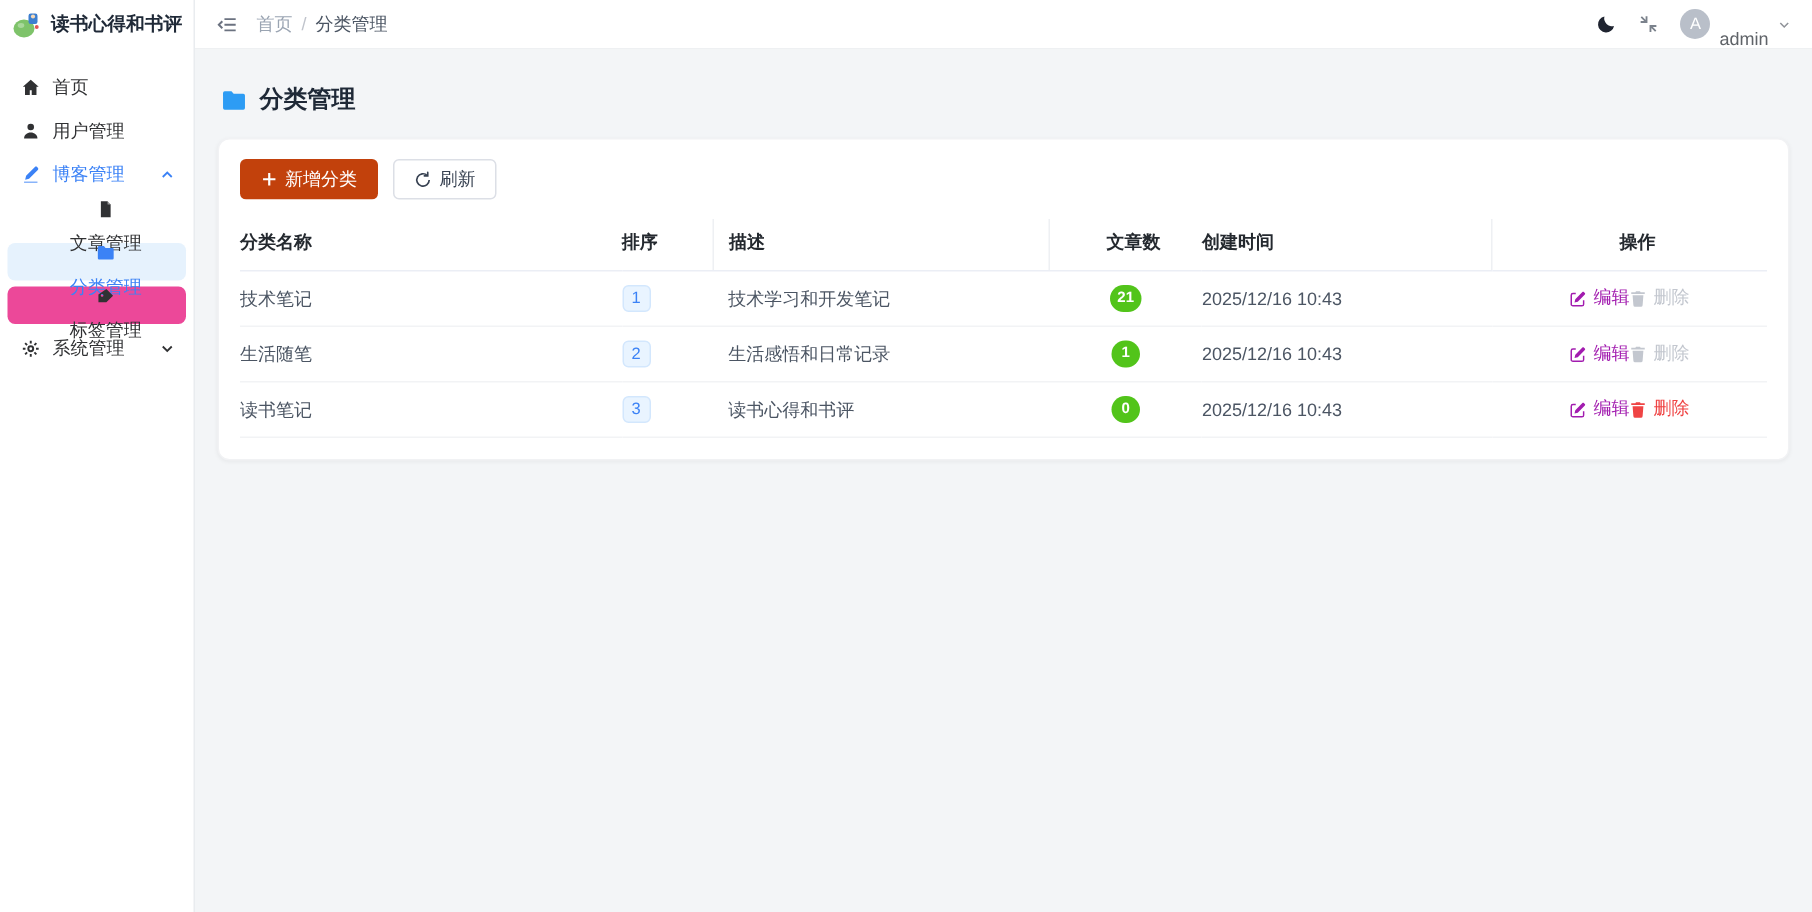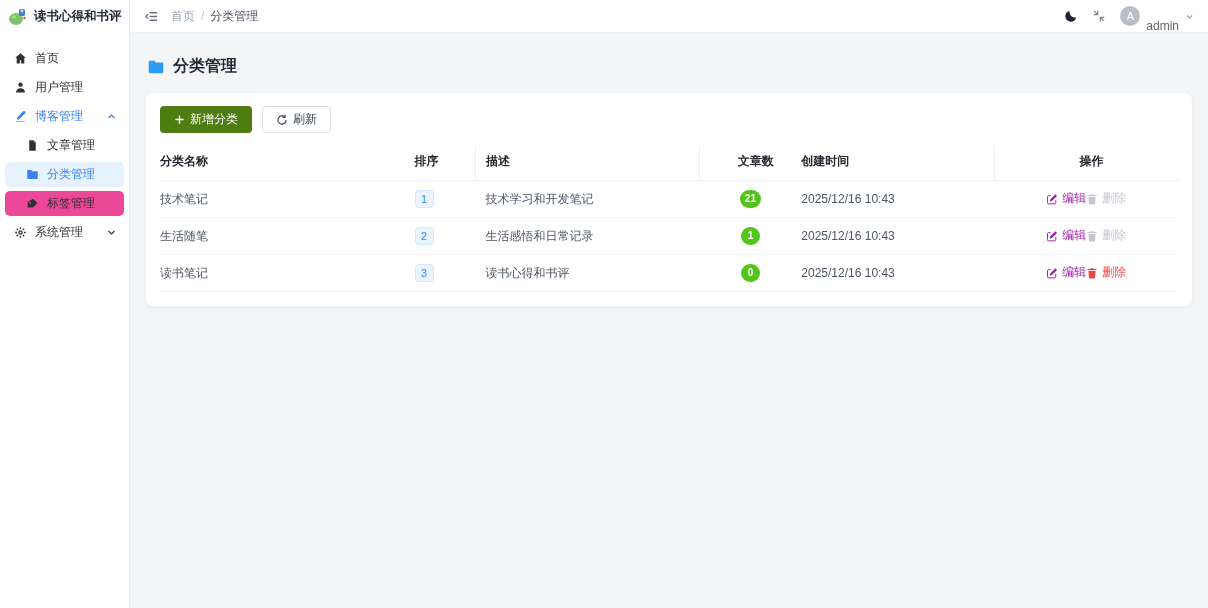--- a/index.html
+++ b/index.html
@@ -6,21 +6,21 @@
   html,body { width:1208px; height:608px; overflow:hidden; font-family:"Liberation Sans","DejaVu Sans",sans-serif; background:#f3f5f7; }
   .app { display:flex; width:1208px; height:608px; }
 
   
   .sidebar { width:130px; background:#fff; border-right:1px solid #e9ecef; flex-shrink:0; display:flex; flex-direction:column; }
   .logo-row { height:33px; display:flex; align-items:center; gap:6px; padding:0 8px; }
   .logo-title { font-size:12.5px; font-weight:bold; color:#1f2937; white-space:nowrap; }
   .menu { padding-top:9px; }
   .menu-item { height:25px; display:flex; align-items:center; gap:8px; padding:0 8px; margin:4px 5px; border-radius:5px; font-size:12px; color:#303133; cursor:pointer; white-space:nowrap; }
   .menu-item .mi-icon { display:inline-flex; width:14px; justify-content:center; color:#303133; }
-  .menu-item.sub { padding-left:20px; }
+  .menu-item.sub { padding-left:20px;flex-direction:column; }
   .menu-item.active { background:#e6f2fd; color:#3b82f6; }
   .menu-item.active .mi-icon { color:#3b82f6; }
   .menu-item.hovered { background:#ec4899;font-family:Liberation Serif, serif; }
   .menu-item.parent-open { color:#3b82f6; }
   .menu-item.parent-open .mi-icon { color:#3b82f6; }
   .mi-arrow { margin-left:auto; display:inline-flex; color:inherit; }
 
   
   .right { flex:1; display:flex; flex-direction:column; min-width:0; }
 
@@ -40,21 +40,21 @@
   .chev-dn { color:#909399; display:inline-flex; }
 
   .main { flex:1; padding:0 15px; }
   .page-head { display:flex; align-items:center; gap:8px; margin:23px 0 15px 2px; }
   .page-title { font-size:16px; font-weight:bold; color:#1f2937; }
   .folder-big { color:#2d9cf4; display:inline-flex; }
 
   .card { background:#fff; border-radius:8px; padding:13px 14px 14px; box-shadow:0 1px 3px rgba(0,0,0,.05); border:1px solid #f1f2f4; }
   .toolbar { display:flex; gap:10px; }
   .btn { display:inline-flex; align-items:center; gap:5px; font-size:12px; border-radius:4px; padding:0 13px; height:27px; cursor:pointer; border:1px solid transparent; }
-  .btn-primary { background:#4d7c0f; color:#fff; }
+  .btn-primary { background:#c2410c; color:#fff; }
   .btn-default { background:#fff; color:#374151; border-color:#dcdfe6; }
 
   table { width:100%; border-collapse:collapse; table-layout:fixed; margin-top:13px; font-size:12px; }
   col.c-name{width:25%} col.c-order{width:6%} col.c-desc{width:22%} col.c-count{width:10%} col.c-date{width:19%} col.c-act{width:18%}
   thead th { text-align:left; font-weight:bold; color:#24292f; padding:7px 0 10px; border-bottom:1px solid #ebeef5; }
   thead th.hdr-div { border-left:1px solid #eef0f3; padding-left:10px; }
   thead th.center, td.center { text-align:center; }
   tbody td { padding:9px 0; border-bottom:1px solid #f2f3f5; color:#4b5563; }
   tbody td.desc-cell { padding-left:10px; }
 

